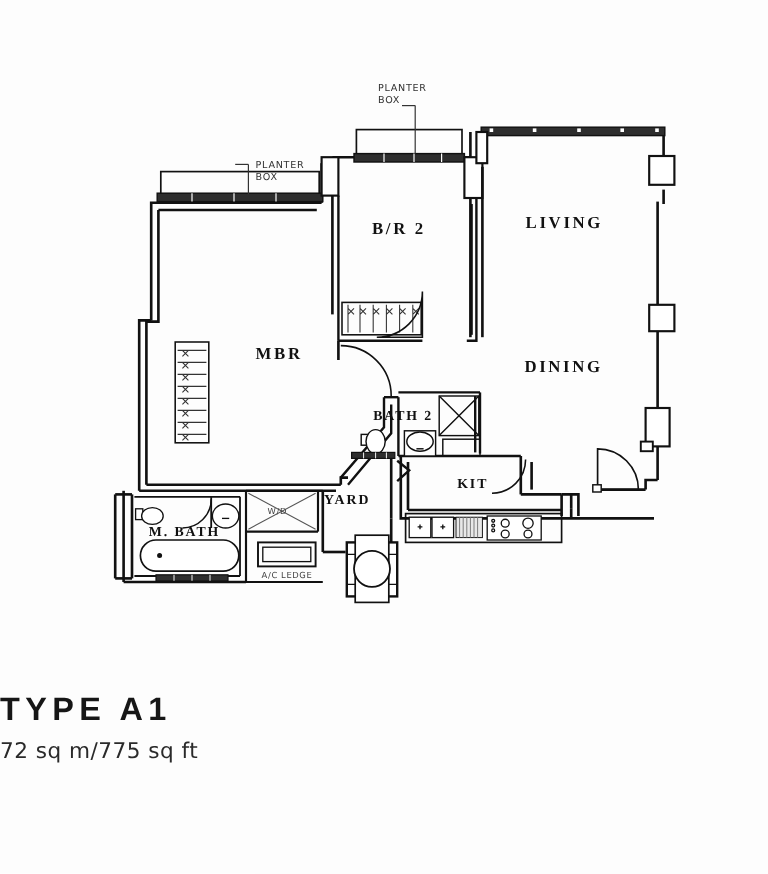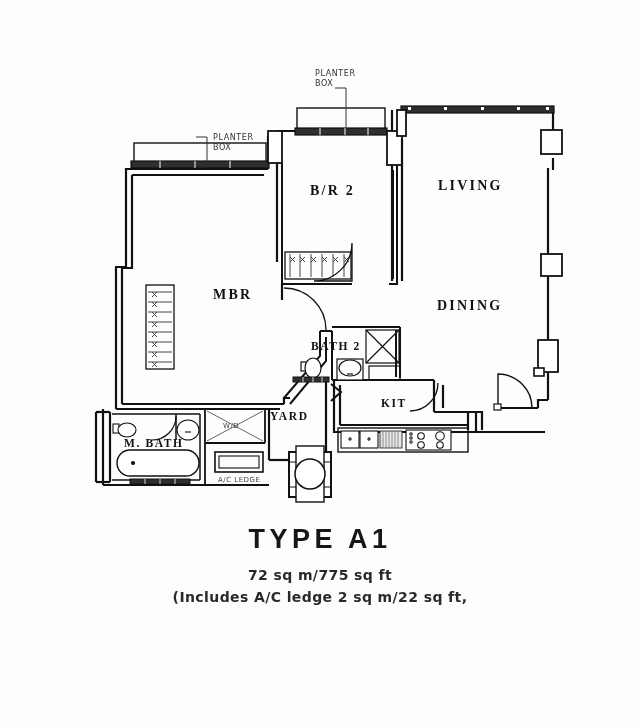--- a/index.html
+++ b/index.html
@@ -18,41 +18,39 @@
   #floorplan-wrap {
     position: absolute;
     left: 0;
     top: 0;
     width: 640px;
     height: 540px;
   }
   #caption {
     position: absolute;
     left: 0;
-    top: 524px;
+    top: 576px;
     width: 640px;
-    text-align: center;
     color: #1a1a1a;
   }
   .title {
     font-family: "Liberation Sans", sans-serif;
     font-size: 27px;
     font-weight: bold;
     letter-spacing: 4.5px;
     margin: 0 0 9px 0;
     color: #161616;
   }
   .sub {
     font-family: "DejaVu Sans", sans-serif;
-    font-size: 14px;
+    font-size: 18px;
     letter-spacing: 0.4px;
     line-height: 22px;
     margin: 0;
     color: #2a2a2a;
-    font-weight: bold;
   }
   svg text {
     fill: #111;
   }
   .rm-label {
     font-family: "Liberation Serif", serif;
     font-weight: bold;
     font-size: 14px;
     letter-spacing: 2.2px;
   }
@@ -406,14 +404,13 @@
       <path d="M468,412 L482,412 L482,430"></path>
       <path d="M476,412 L476,424"></path>
     </g>
 
   </svg>
 </div>
 
 <div id="caption">
   <div class="title">TYPE A1</div>
   <div class="sub">72 sq m/775 sq ft</div>
-  <div class="sub">(Includes A/C ledge 2 sq m/22 sq ft,</div>
 </div>
 
 </body></html>

